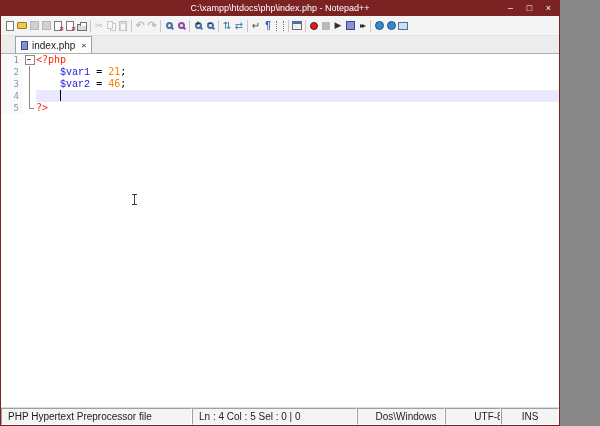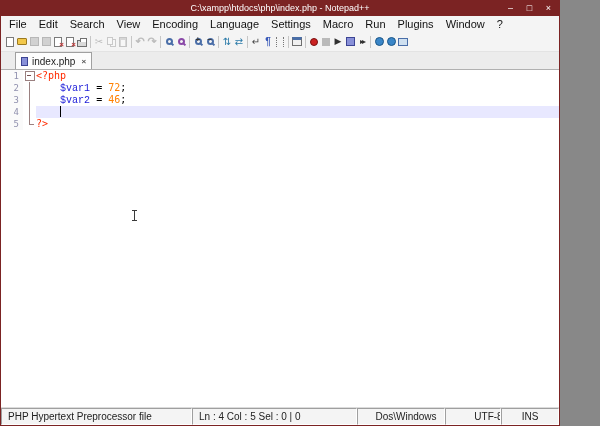--- a/index.html
+++ b/index.html
@@ -127,34 +127,20 @@
 
   <div class="titlebar">
     <span class="title-text">C:\xampp\htdocs\php\index.php - Notepad++</span>
     <span class="win-controls">
       <span class="win-btn">–</span>
       <span class="win-btn">□</span>
       <span class="win-btn">×</span>
     </span>
   </div>
 
-  <div class="menubar">
-      <span class="menu-item">File</span>
-      <span class="menu-item">Edit</span>
-      <span class="menu-item">Search</span>
-      <span class="menu-item">View</span>
-      <span class="menu-item">Encoding</span>
-      <span class="menu-item">Language</span>
-      <span class="menu-item">Settings</span>
-      <span class="menu-item">Macro</span>
-      <span class="menu-item">Run</span>
-      <span class="menu-item">Plugins</span>
-      <span class="menu-item">Window</span>
-      <span class="menu-item">?</span>
-    </div>
 
   <div class="toolbar">
       <span class="tb-btn">
         <span class="tbi tbi-new-file"></span>
       </span>
       <span class="tb-btn">
         <span class="tbi tbi-open-file"></span>
       </span>
       <span class="tb-btn disabled">
         <span class="tbi tbi-save"></span>
@@ -262,21 +248,21 @@
   <div class="editor">
     <div>
         <div class="line">
           <span class="ln">1</span>
           <span class="fold box"></span>
           <span class="code"><span class="tok-phptag">&lt;?php</span></span>
         </div>
         <div class="line">
           <span class="ln">2</span>
           <span class="fold vline"></span>
-          <span class="code"><span class="tok-plain">    </span><span class="tok-variable">$var1</span><span class="tok-plain"> </span><span class="tok-operator">=</span><span class="tok-plain"> </span><span class="tok-number">72</span><span class="tok-operator">;</span></span>
+          <span class="code"><span class="tok-plain">    </span><span class="tok-variable">$var1</span><span class="tok-plain"> </span><span class="tok-operator">=</span><span class="tok-plain"> </span><span class="tok-number">21</span><span class="tok-operator">;</span></span>
         </div>
         <div class="line">
           <span class="ln">3</span>
           <span class="fold vline"></span>
           <span class="code"><span class="tok-plain">    </span><span class="tok-variable">$var2</span><span class="tok-plain"> </span><span class="tok-operator">=</span><span class="tok-plain"> </span><span class="tok-number">46</span><span class="tok-operator">;</span></span>
         </div>
         <div class="line">
           <span class="ln">4</span>
           <span class="fold vline"></span>
           <span class="code current"><span class="tok-plain">    </span><span class="caret"></span></span>

